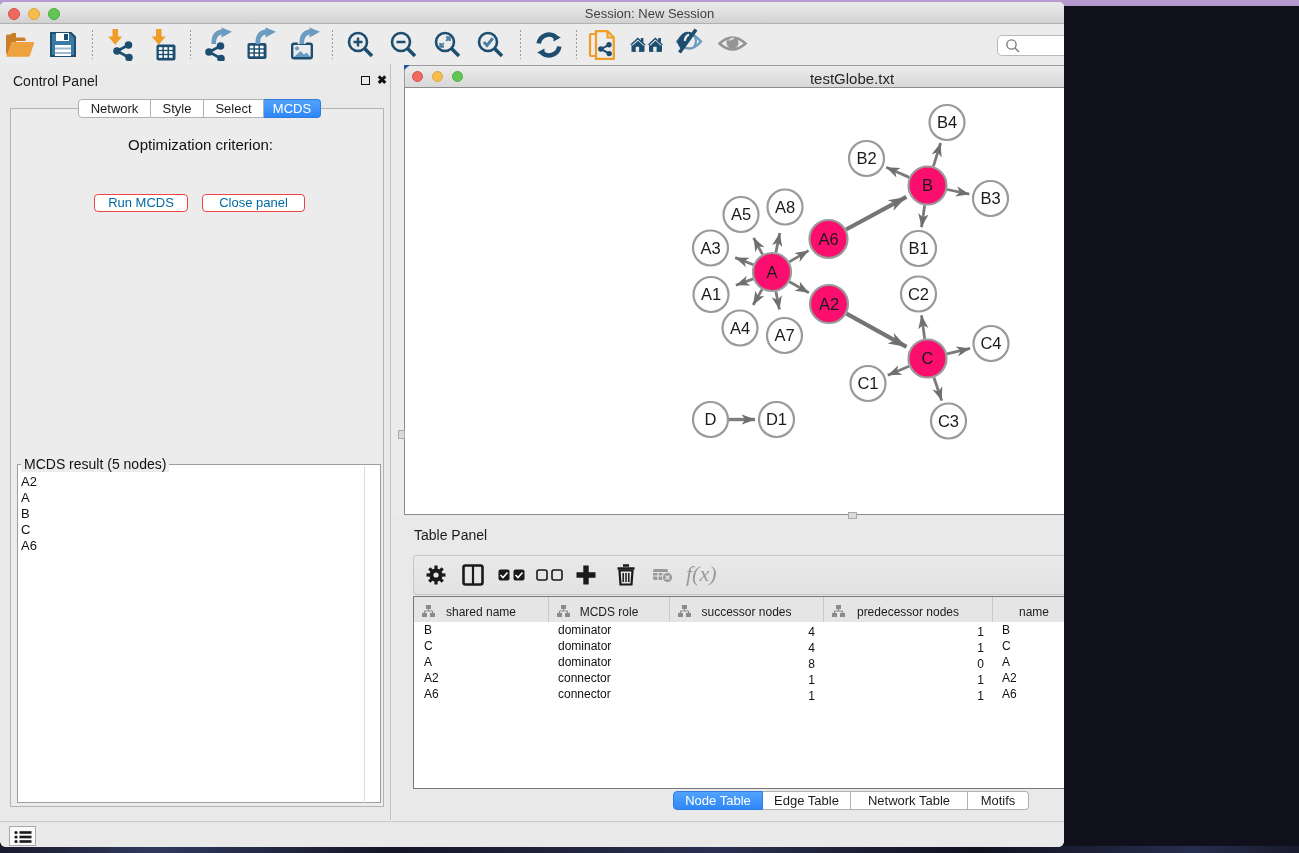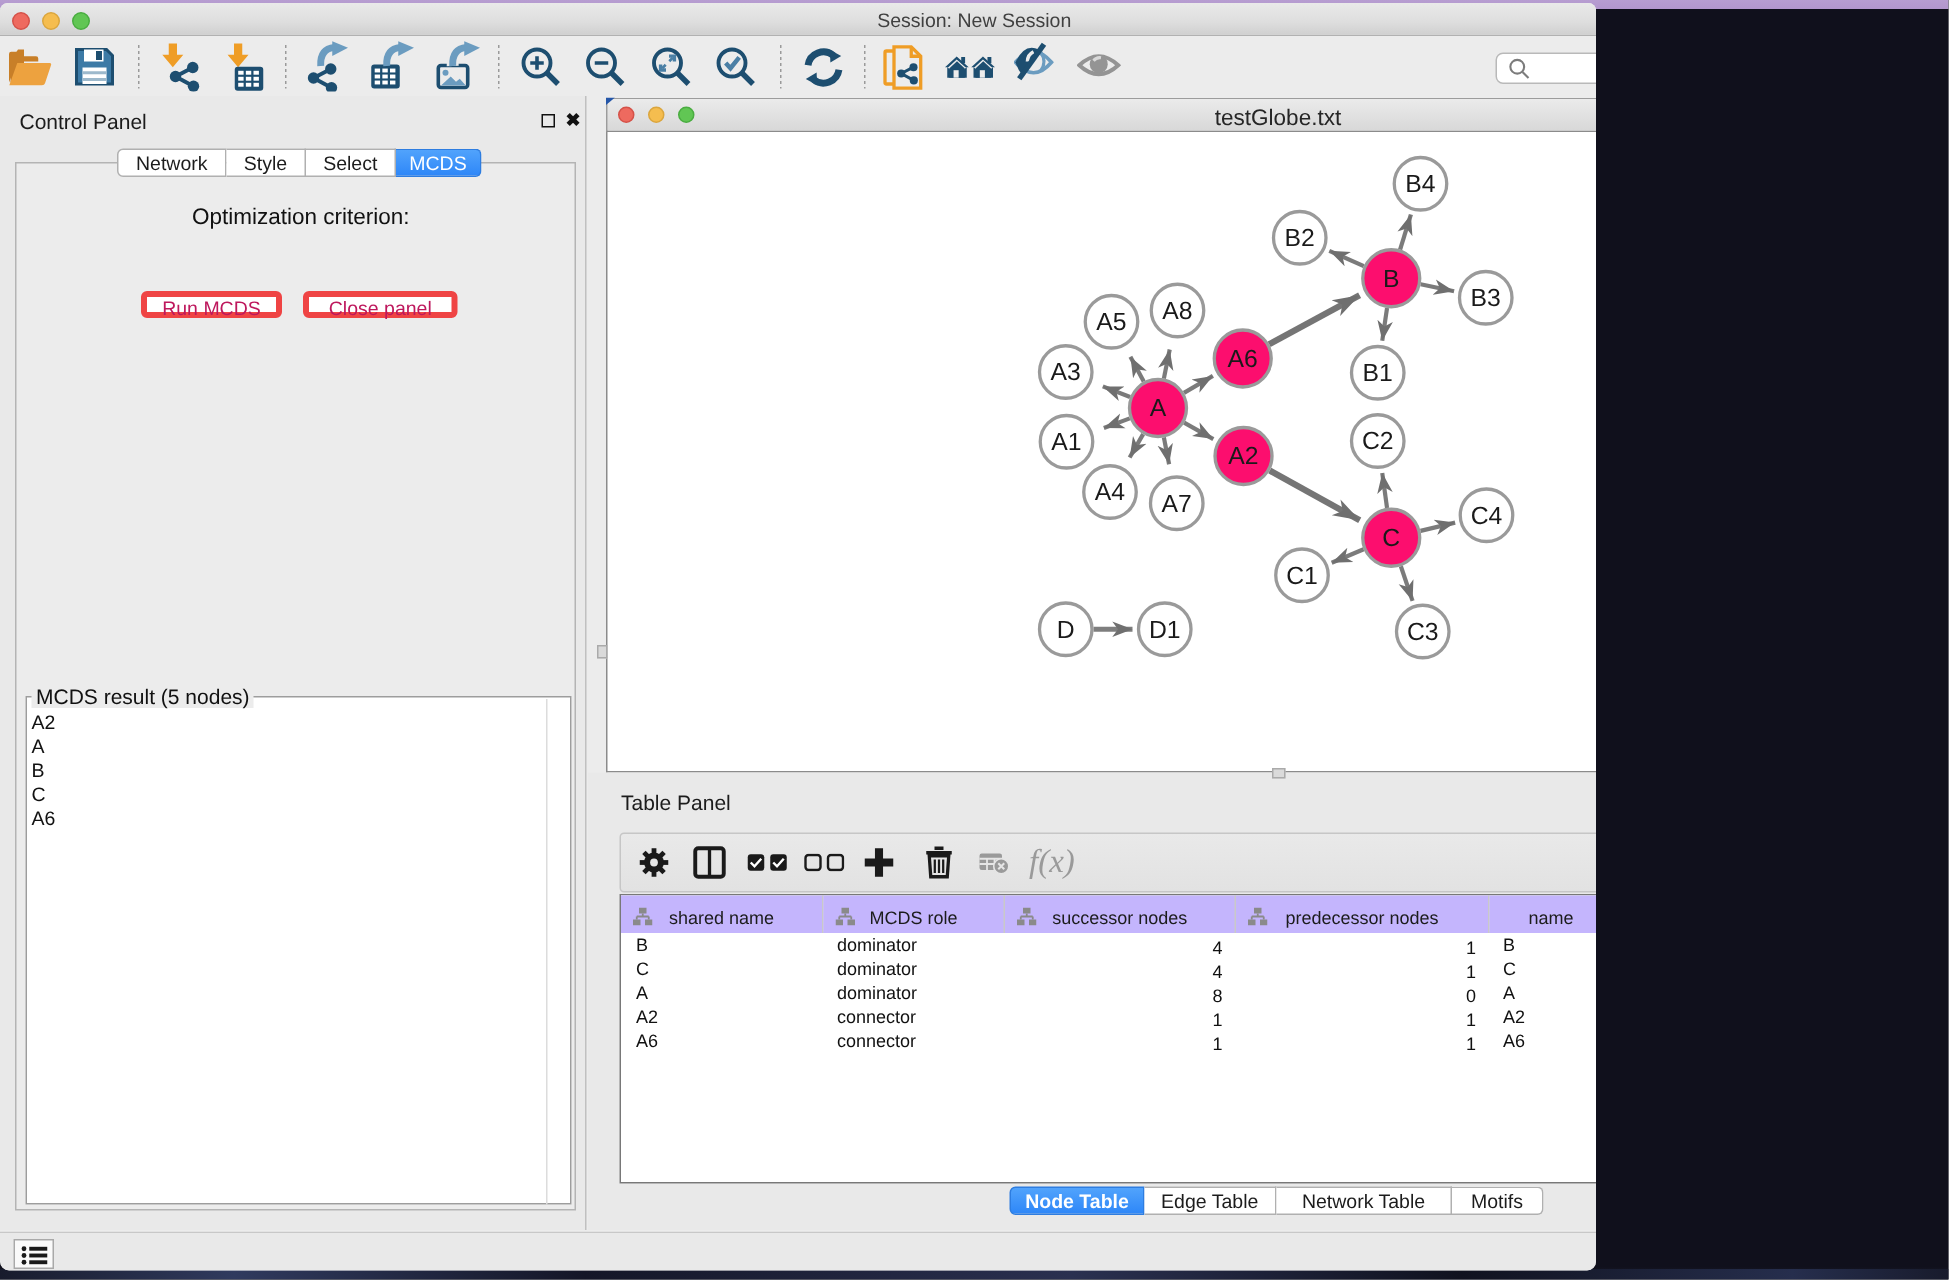--- a/index.html
+++ b/index.html
@@ -35,22 +35,22 @@
 .seg span:first-child { border-left:1px solid #b0b0b0; border-radius:4px 0 0 4px; }
 .seg span:last-child { border-radius:0 4px 4px 0; }
 .seg span.sel { background:linear-gradient(180deg,#51a3fc 0,#2e87f8 100%); color:#fff; border-color:#2e7de0; }
 #optlabel { position:absolute; left:5px; top:72px; width:391px; text-align:center;
   font-size:15px; color:#111; }
 #dropdown { position:absolute; left:44px; top:95px; width:311px; height:21px;
   background:#fff; border:1px solid #ababab; border-radius:4px; font-size:14px; color:#111; }
 #dropdown .txt { position:absolute; left:10px; top:1.5px; }
 #dropdown .cap { position:absolute; right:-1px; top:-1px; width:20px; height:21px;
   background:linear-gradient(180deg,#55a5fd 0,#2c85f7 100%); border-radius:0 4px 4px 0; }
-.btn { position:absolute; height:18px; background:#fff; border:4px solid #ef4444;
-  border-radius:4px; font-size:13px; color:#be185d; text-align:center; line-height:16px; }
+.btn { position:absolute; height:18px; background:#fff; border:1px solid #ef4444;
+  border-radius:4px; font-size:13px; color:#0369a1; text-align:center; line-height:16px; }
 #fieldset { position:absolute; left:17px; top:394px; width:364px; height:349px; }
 #fs-white { position:absolute; left:0px; top:6px; width:364px; height:339px; background:#fff;
   border:1px solid #9d9d9d; }
 #fs-legend { position:absolute; left:4px; top:-2px; background:#ececec; padding:0 3px;
   font-size:14px; color:#111; }
 .fsitem { position:absolute; left:4px; font-size:13px; color:#111; }
 #fs-scroll { position:absolute; right:16px; top:8px; width:1px; height:337px; background:#dcdcdc; }
 
 #netwin { position:absolute; left:404px; top:63px; width:894px; height:450px; }
 #nettitle { position:absolute; left:0; top:0; width:894px; height:23px;
@@ -65,21 +65,21 @@
 svg .et { stroke:#757575; stroke-width:4.2; }
 svg .ed { stroke:#7e7e7e; stroke-width:3.4; }
 svg .hub { fill:#fc0e6e; stroke:#9a9a9a; stroke-width:2.2; }
 svg .sat { fill:#fff; stroke:#9a9a9a; stroke-width:2.2; }
 
 #tpanel { position:absolute; left:392px; top:513px; width:907px; height:305px; background:#e9e9e9; }
 #ttoolbar { position:absolute; left:21px; top:40px; width:875px; height:40px;
   background:linear-gradient(180deg,#e9e9e9,#e2e2e2); border:1px solid #c6c6c6; border-radius:3px; }
 #ttable { position:absolute; left:21px; top:81px; width:875px; height:193px;
   background:#fff; border:1px solid #787878; }
-.th { position:absolute; top:0; height:25px; background:#c4b5fd; border-right:1px solid #c9c9c9;
+.th { position:absolute; top:0; height:25px; background:#e5e5e5; border-right:1px solid #c9c9c9;
   font-size:12px; color:#1c1c1c; text-align:center; line-height:30px; }
 #thdr { position:absolute; left:0; top:0; width:663px; height:25px; border-bottom:1px solid #cfcfcf; background:#f2f2f2; }
 .td { position:absolute; font-size:12px; color:#111; height:16px; line-height:16px; }
 
 
 #statusbar { position:absolute; left:0; top:819px; width:1299px; height:26px;
   border-top:1px solid #c8c8c8; background:#e9e9e9; border-radius:0 0 6px 6px; }
 #memory { position:absolute; right:10px; top:3px; width:75px; height:23px; background:#f4f4f4;
   border:6px solid #ef4444; font-size:13px; color:#737373; }
 #listbtn { position:absolute; left:9px; top:4px; width:27px; height:20px; background:#fafafa;
@@ -491,21 +491,21 @@
 <div class="td" style="left:256px;top:75px;width:145px;text-align:right;">1</div>
 <div class="td" style="left:410px;top:75px;width:160px;text-align:right;">1</div>
 <div class="td" style="left:588px;top:73px;">A2</div>
 <div class="td" style="left:10px;top:89px;">A6</div>
 <div class="td" style="left:144px;top:89px;">connector</div>
 <div class="td" style="left:256px;top:91px;width:145px;text-align:right;">1</div>
 <div class="td" style="left:410px;top:91px;width:160px;text-align:right;">1</div>
 <div class="td" style="left:588px;top:89px;">A6</div>
     </div>
     <div class="seg" style="left:281px;top:276px;">
-      <span class="sel" style="width:90px;font-weight:bold;">Node Table</span>
+      <span class="sel" style="width:90px;">Node Table</span>
           <span style="width:88px;">Edge Table</span>
           <span style="width:117px;">Network Table</span>
           <span style="width:61px;">Motifs</span>
     </div>
   </div>
   <div id="statusbar">
     <div id="listbtn">
           <svg width="18" height="14" style="position:absolute;left:4px;top:3px">
             <g fill="#1a1a1a">
               <circle cx="2" cy="2.5" r="1.6"></circle>

